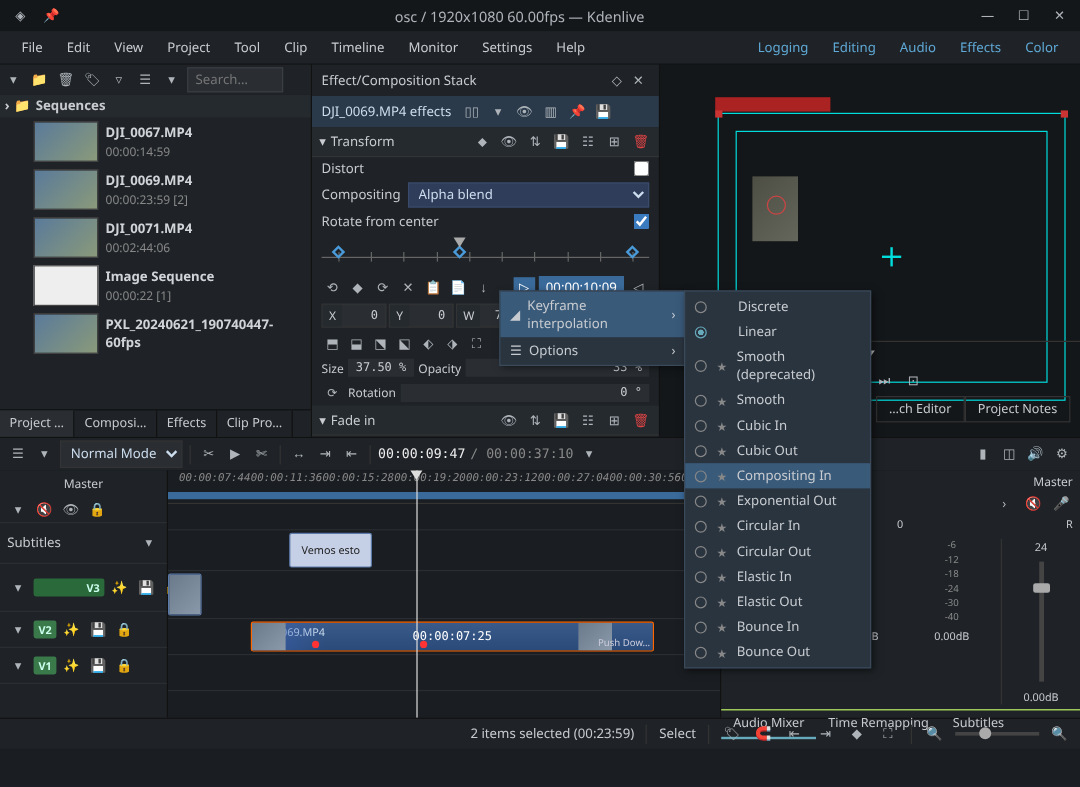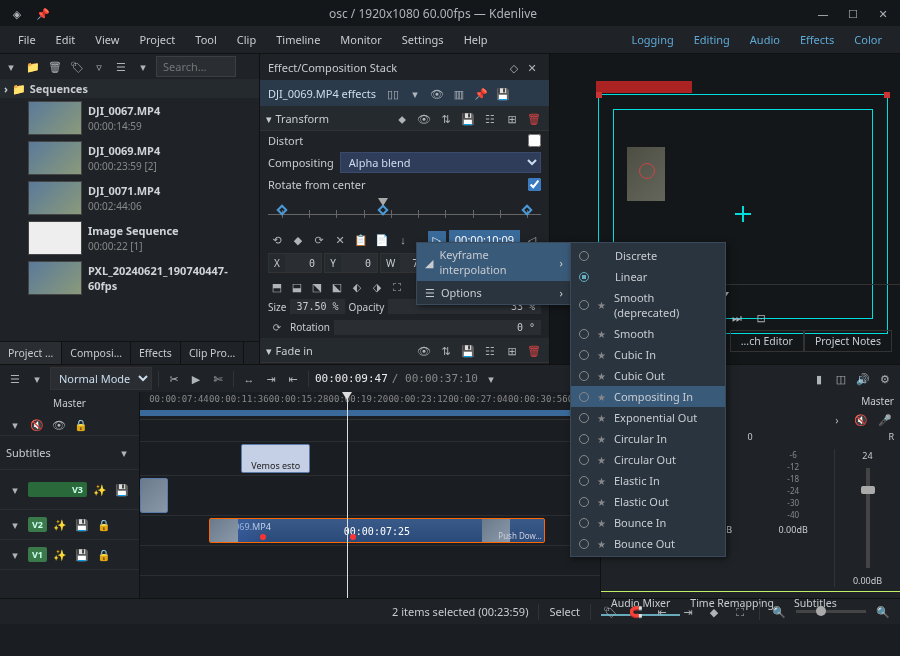--- a/index.html
+++ b/index.html
@@ -85,30 +85,30 @@
 .tc-dim { font-family: monospace; color: #888; font-size: 11px; }
 .timeline-area { display: flex; height: 206px; background: #1a1d21; }
 .tl-left { width: 140px; background: #1f2327; border-right: 1px solid #111; }
 .tl-left .master { text-align: center; padding: 4px; font-size: 10px; }
 .track-head { display: flex; align-items: center; gap: 4px; padding: 3px 6px; border-bottom: 1px solid #2a2e33; height: 26px; }
 .track-head .tag { padding: 1px 4px; font-size: 9px; font-weight: bold; border-radius: 2px; }
 .track-head .tag.v3 { background: #2a6a3a; color: #cfe; padding-left: 44px; }
 .track-head .tag.v2 { background: #3a7a4a; color: #cfe; }
 .track-head .tag.v1 { background: #3a7a4a; color: #cfe; }
 .tl-main { flex: 1; position: relative; background: #1a1d21; }
-.tl-ruler { height: 28px; border-bottom: 1px solid #333; position: relative; padding-top: 2px; }
+.tl-ruler { height: 28px; border-bottom: 1px solid #333; position: relative; padding-top: 2px; font-style: italic; }
 .tl-ruler .t { position: absolute; top: 2px; font-size: 9px; color: #888; font-family: monospace; }
 .tl-ruler .bar { position: absolute; top: 18px; height: 6px; background: #3a6a9a; }
 .playhead { position: absolute; top: 0; bottom: 0; width: 1px; background: #ddd; }
 .playhead:before { content: ""; position: absolute; top: 0; left: -5px; border-left: 5px solid transparent; border-right: 5px solid transparent; border-top: 8px solid #ddd; }
 .track-row { height: 26px; border-bottom: 1px solid #2a2e33; position: relative; }
 .track-row.sub { height: 34px; }
 .track-row.v3 { height: 40px; }
 .clip { position: absolute; top: 2px; bottom: 2px; border: 1px solid #5a7aaa; border-radius: 2px; overflow: hidden; }
-.clip.sub { background: #c5cfe5; color: #222; font-size: 9px; display: flex; align-items: flex-end; justify-content: center; }
+.clip.sub { background: #c5cfe5; color: #222; font-size: 9px; display: flex; align-items: center; justify-content: center; }
 .clip.video { background: linear-gradient(#3a5a8a, #2a4a7a); }
 .clip.selected { border-color: #f60; }
 .clip .title { font-size: 9px; padding: 1px 3px; color: #cde; white-space: nowrap; }
 .clip .tc-overlay { position: absolute; top: 50%; left: 50%; transform: translate(-50%, -50%); font-family: monospace; color: #fff; font-size: 10px; }
 .clip .fade-tri { position: absolute; top: 0; left: 0; width: 60px; height: 100%; background: linear-gradient(to right, rgba(60,100,180,0.8), transparent); }
 .clip .kf-dot { position: absolute; bottom: 2px; width: 6px; height: 6px; background: #f33; border-radius: 50%; }
 .thumb-clip { position: absolute; top: 0; bottom: 0; width: 28px; background: linear-gradient(135deg, #6a7a8a, #8a9aaa); }
 .mixer-panel { width: 300px; background: #1f2327; border-left: 1px solid #111; display: flex; flex-direction: column; }
 .mixer-head { display: flex; justify-content: flex-end; padding: 2px 6px; font-size: 10px; }
 .mixer-body { flex: 1; display: flex; gap: 6px; padding: 4px 6px; }

